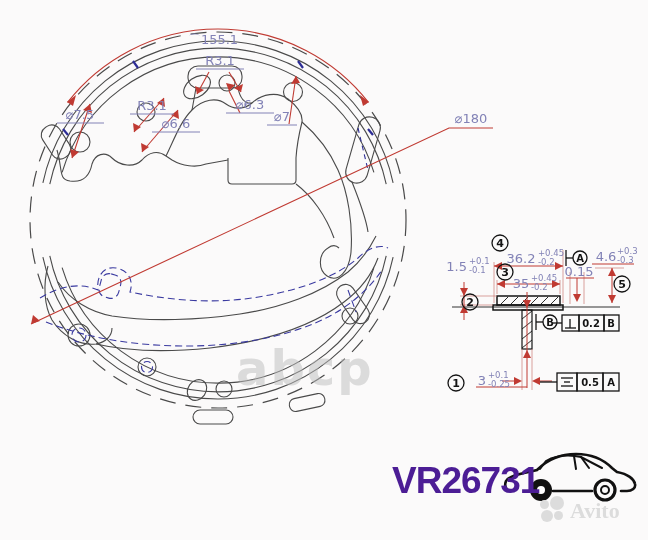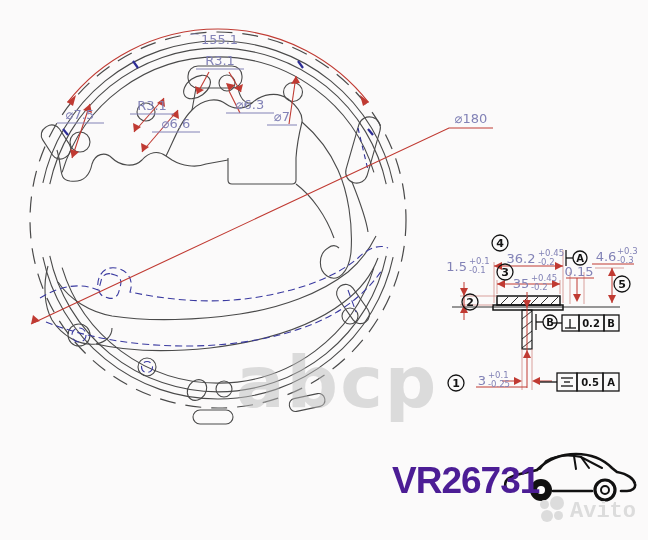--- a/index.html
+++ b/index.html
@@ -5,24 +5,24 @@
   html,body{margin:0;padding:0;}
   body{font-family:"DejaVu Sans",sans-serif;}
   #canvas{position:relative;width:648px;height:540px;background:#fbfafa;overflow:hidden;}
   svg{position:absolute;left:0;top:0;font-family:"DejaVu Sans",sans-serif;}
   .dimtext{fill:#8282b6;font-size:13px;}
   .dimtext-sm{fill:#8282b6;font-size:8.5px;}
   .blacktext{fill:#141414;font-size:10px;font-weight:bold;}
   .callout{fill:#141414;font-size:11px;font-weight:bold;}
   #part-number{position:absolute;left:392px;top:460px;font-size:37px;font-weight:700;
     color:#4c1d95;letter-spacing:-1px;font-family:"Liberation Sans",sans-serif;}
-  #abcp-watermark{position:absolute;left:236px;top:340px;font-size:72px;font-weight:700;
+  #abcp-watermark{position:absolute;left:236px;top:340px;font-size:48px;font-weight:700;
     color:#bdbdbd;opacity:.5;letter-spacing:2px;font-family:"DejaVu Sans",sans-serif;}
   #avito-watermark{position:absolute;left:538px;top:496px;display:flex;align-items:center;
-    color:#dcdcdc;font-weight:700;font-size:22px;font-family:Liberation Mono, monospace;}
+    color:#dcdcdc;font-weight:700;font-size:22px;font-family:Liberation Serif, serif;}
   .avito-logo{width:30px;height:30px;margin-right:2px;position:relative;}
   .avito-logo i{position:absolute;border-radius:50%;background:#dcdcdc;display:block;}
   .c1{width:9px;height:9px;left:2px;top:4px;}
   .c2{width:14px;height:14px;left:12px;top:0px;}
   .c3{width:12px;height:12px;left:3px;top:14px;}
   .c4{width:9px;height:9px;left:16px;top:15px;}
 </style>
 </head>
 <body>
 

